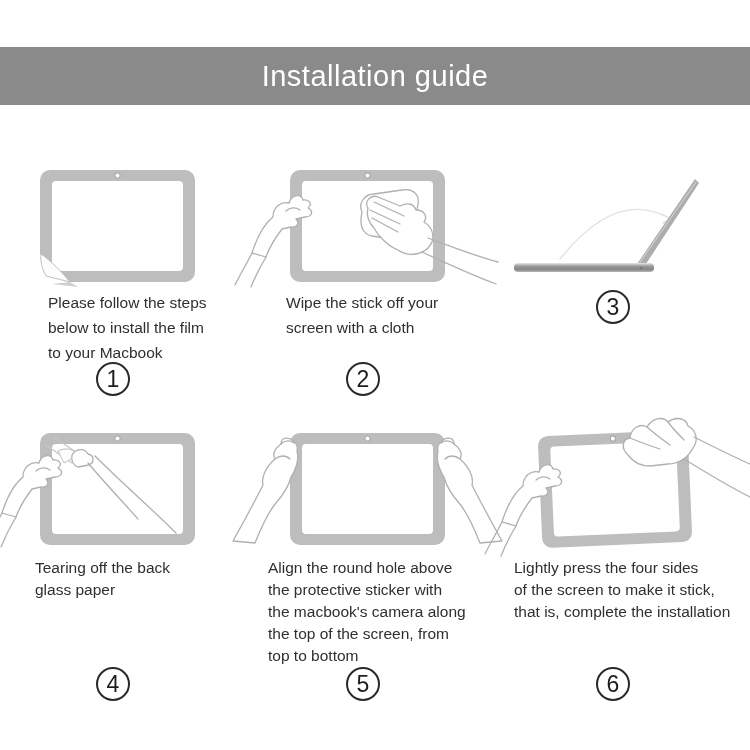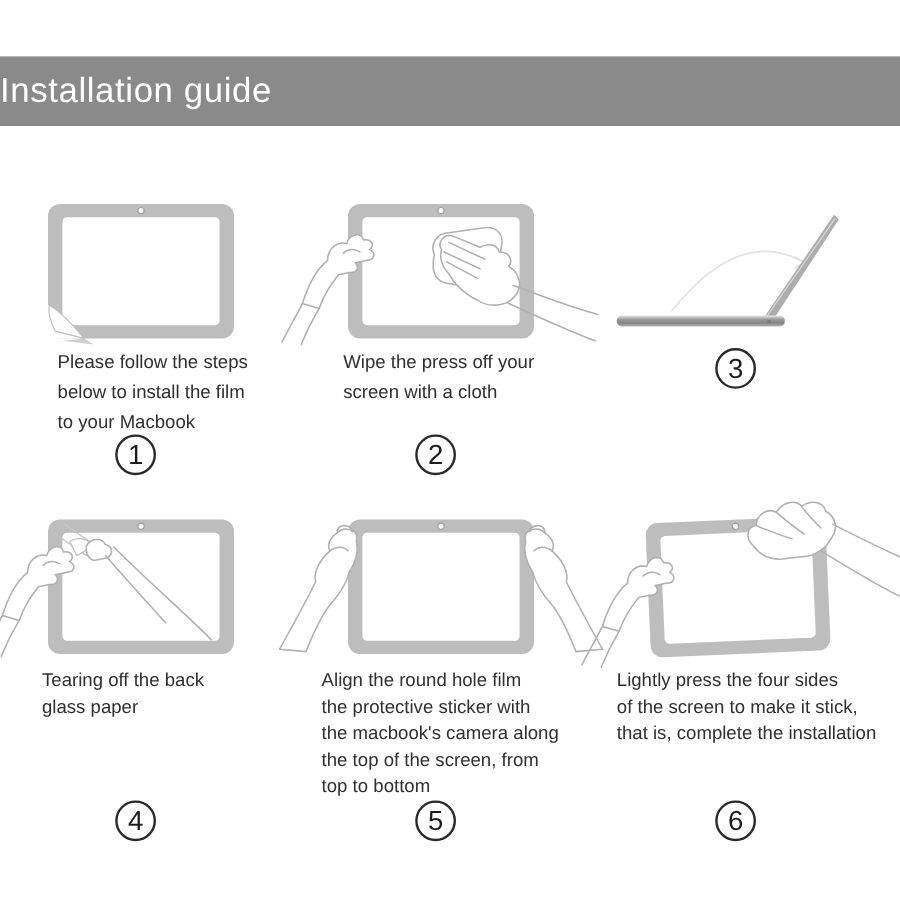--- a/index.html
+++ b/index.html
@@ -4,21 +4,21 @@
 <style>
   :root{
     --header-bg:#8a8a8a; --header-text:#ffffff; --frame:#bdbdbd; --screen:#ffffff;
     --outline:#b0b0b0; --text:#2f2f2f; --number:#1d1d1d;
   }
   *{box-sizing:border-box;margin:0;padding:0}
   html,body{width:750px;height:750px;overflow:hidden;background:#fff;
     font-family:"Liberation Sans", sans-serif;}
   .page{position:relative;width:750px;height:750px;background:#fff}
   .top-margin{height:47px}
-  .header{height:58px;background:var(--header-bg);display:flex;align-items:center;}
+  .header{height:58px;background:var(--header-bg);display:flex;align-items:center;justify-content:center}
   .header h1{color:var(--header-text);font-size:29px;font-weight:400;letter-spacing:.5px}
   .row{display:flex}
   .row-1{height:310px}
   .col{width:250px;display:flex;flex-direction:column}
   .illus{position:relative}
   .row-1 .illus{height:185px;padding-top:55px}
   .row-2 .illus{height:137px}
   .illus svg{display:block;overflow:visible}
   .cap{white-space:pre;font-size:15.5px;color:var(--text)}
   .row-1 .cap{line-height:25px;height:72px}
@@ -90,21 +90,21 @@
           <g>
             <path class="hand" d="M118,48 C114,42 120,34 128,37 L150,46 C158,42 164,44 166,50 C174,50 178,56 174,62 C184,68 186,80 178,88 C170,96 156,96 148,90 C138,86 128,76 124,68 C118,62 116,54 118,48 Z"></path>
             <path class="hline" d="M124,42 L154,56"></path>
             <path class="hline" d="M120,50 L150,64"></path>
             <path class="hline" d="M122,58 L148,72"></path>
             <path class="hline" d="M178,78 C200,86 225,96 248,102"></path>
             <path class="hline" d="M172,92 C198,104 224,116 246,124"></path>
           </g>
         </svg>
       </div>
-      <p class="cap r1c2">Wipe the press off your
+      <p class="cap r1c2">Wipe the stick off your
 screen with a cloth</p>
       <div class="numwrap">
         <span class="num">2</span>
       </div>
     </section>
 
     <section class="col">
       <div class="illus">
         <svg width="250" height="130" viewBox="0 0 250 130">
           <defs>
@@ -177,21 +177,21 @@
             <path class="hline" d="M25,44 C30,40 36,40 40,44"></path>
           </g>
 
           <g transform="translate(235,0) scale(-1,1)">
             <path class="hand" d="M44,27 C39,21 31,22 31,29 C25,33 22,39 25,44 C16,52 11,62 13,70 C4,88 -7,108 -17,126 L5,128 C13,108 19,96 26,88 C33,80 39,70 41,62 C46,54 49,44 47,36 C48,31 47,29 44,27 Z"></path>
             <path class="hline" d="M31,29 C35,25 41,25 44,28"></path>
             <path class="hline" d="M25,44 C30,40 36,40 40,44"></path>
           </g>
         </svg>
       </div>
-      <p class="cap r2c2">Align the round hole film
+      <p class="cap r2c2">Align the round hole above
 the protective sticker with
 the macbook's camera along
 the top of the screen, from
 top to bottom</p>
       <div class="numwrap">
         <span class="num">5</span>
       </div>
     </section>
 
     <section class="col">

